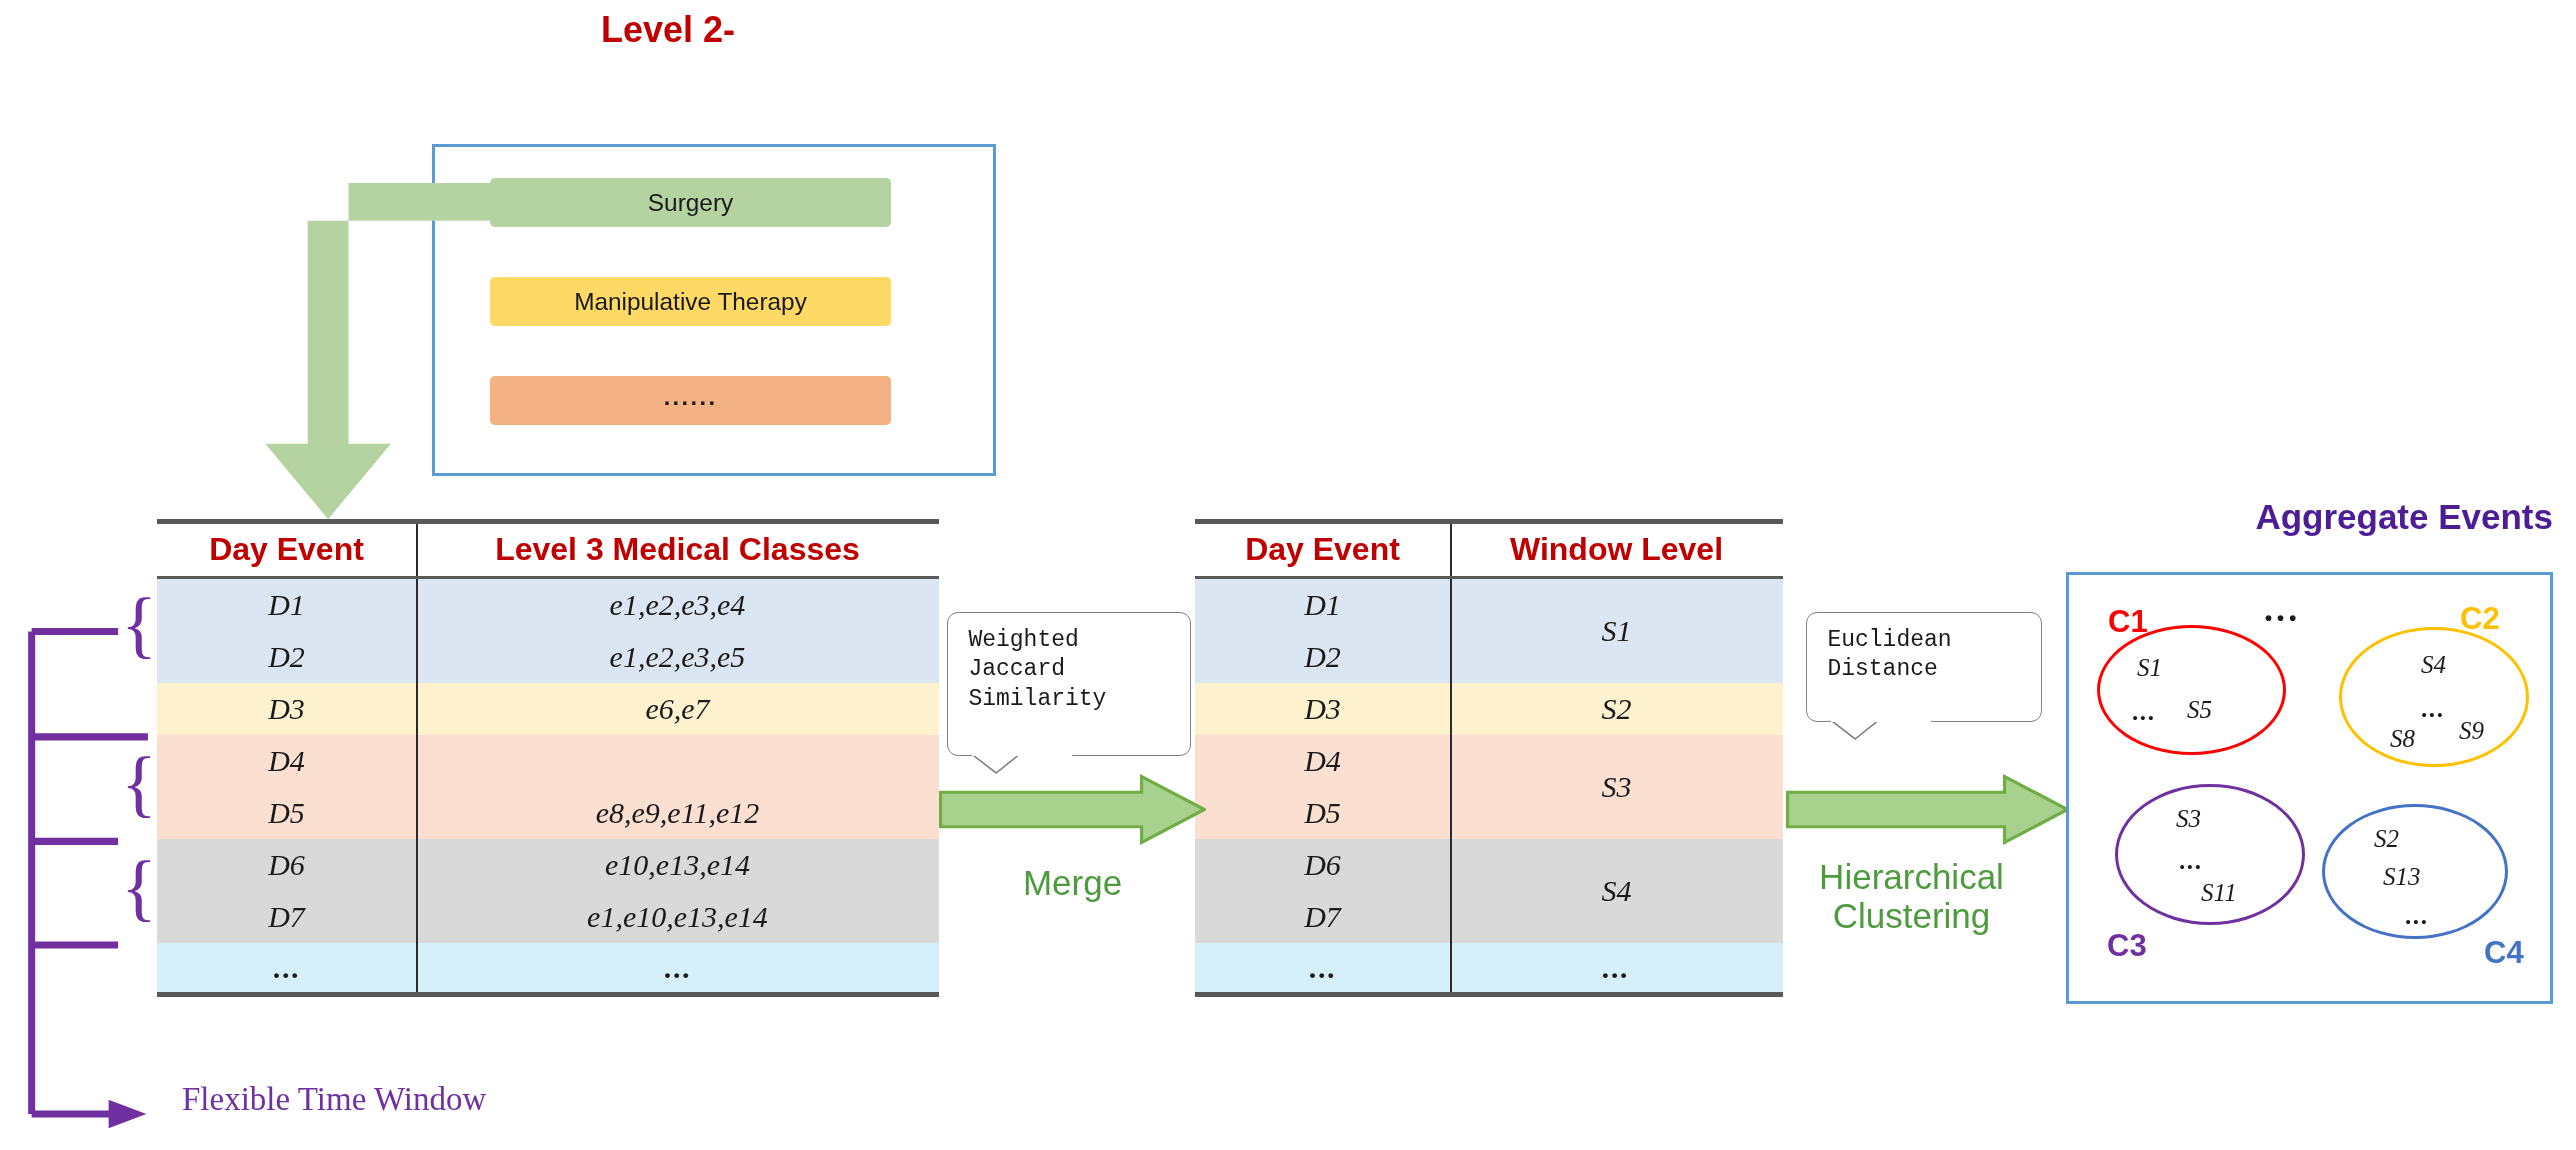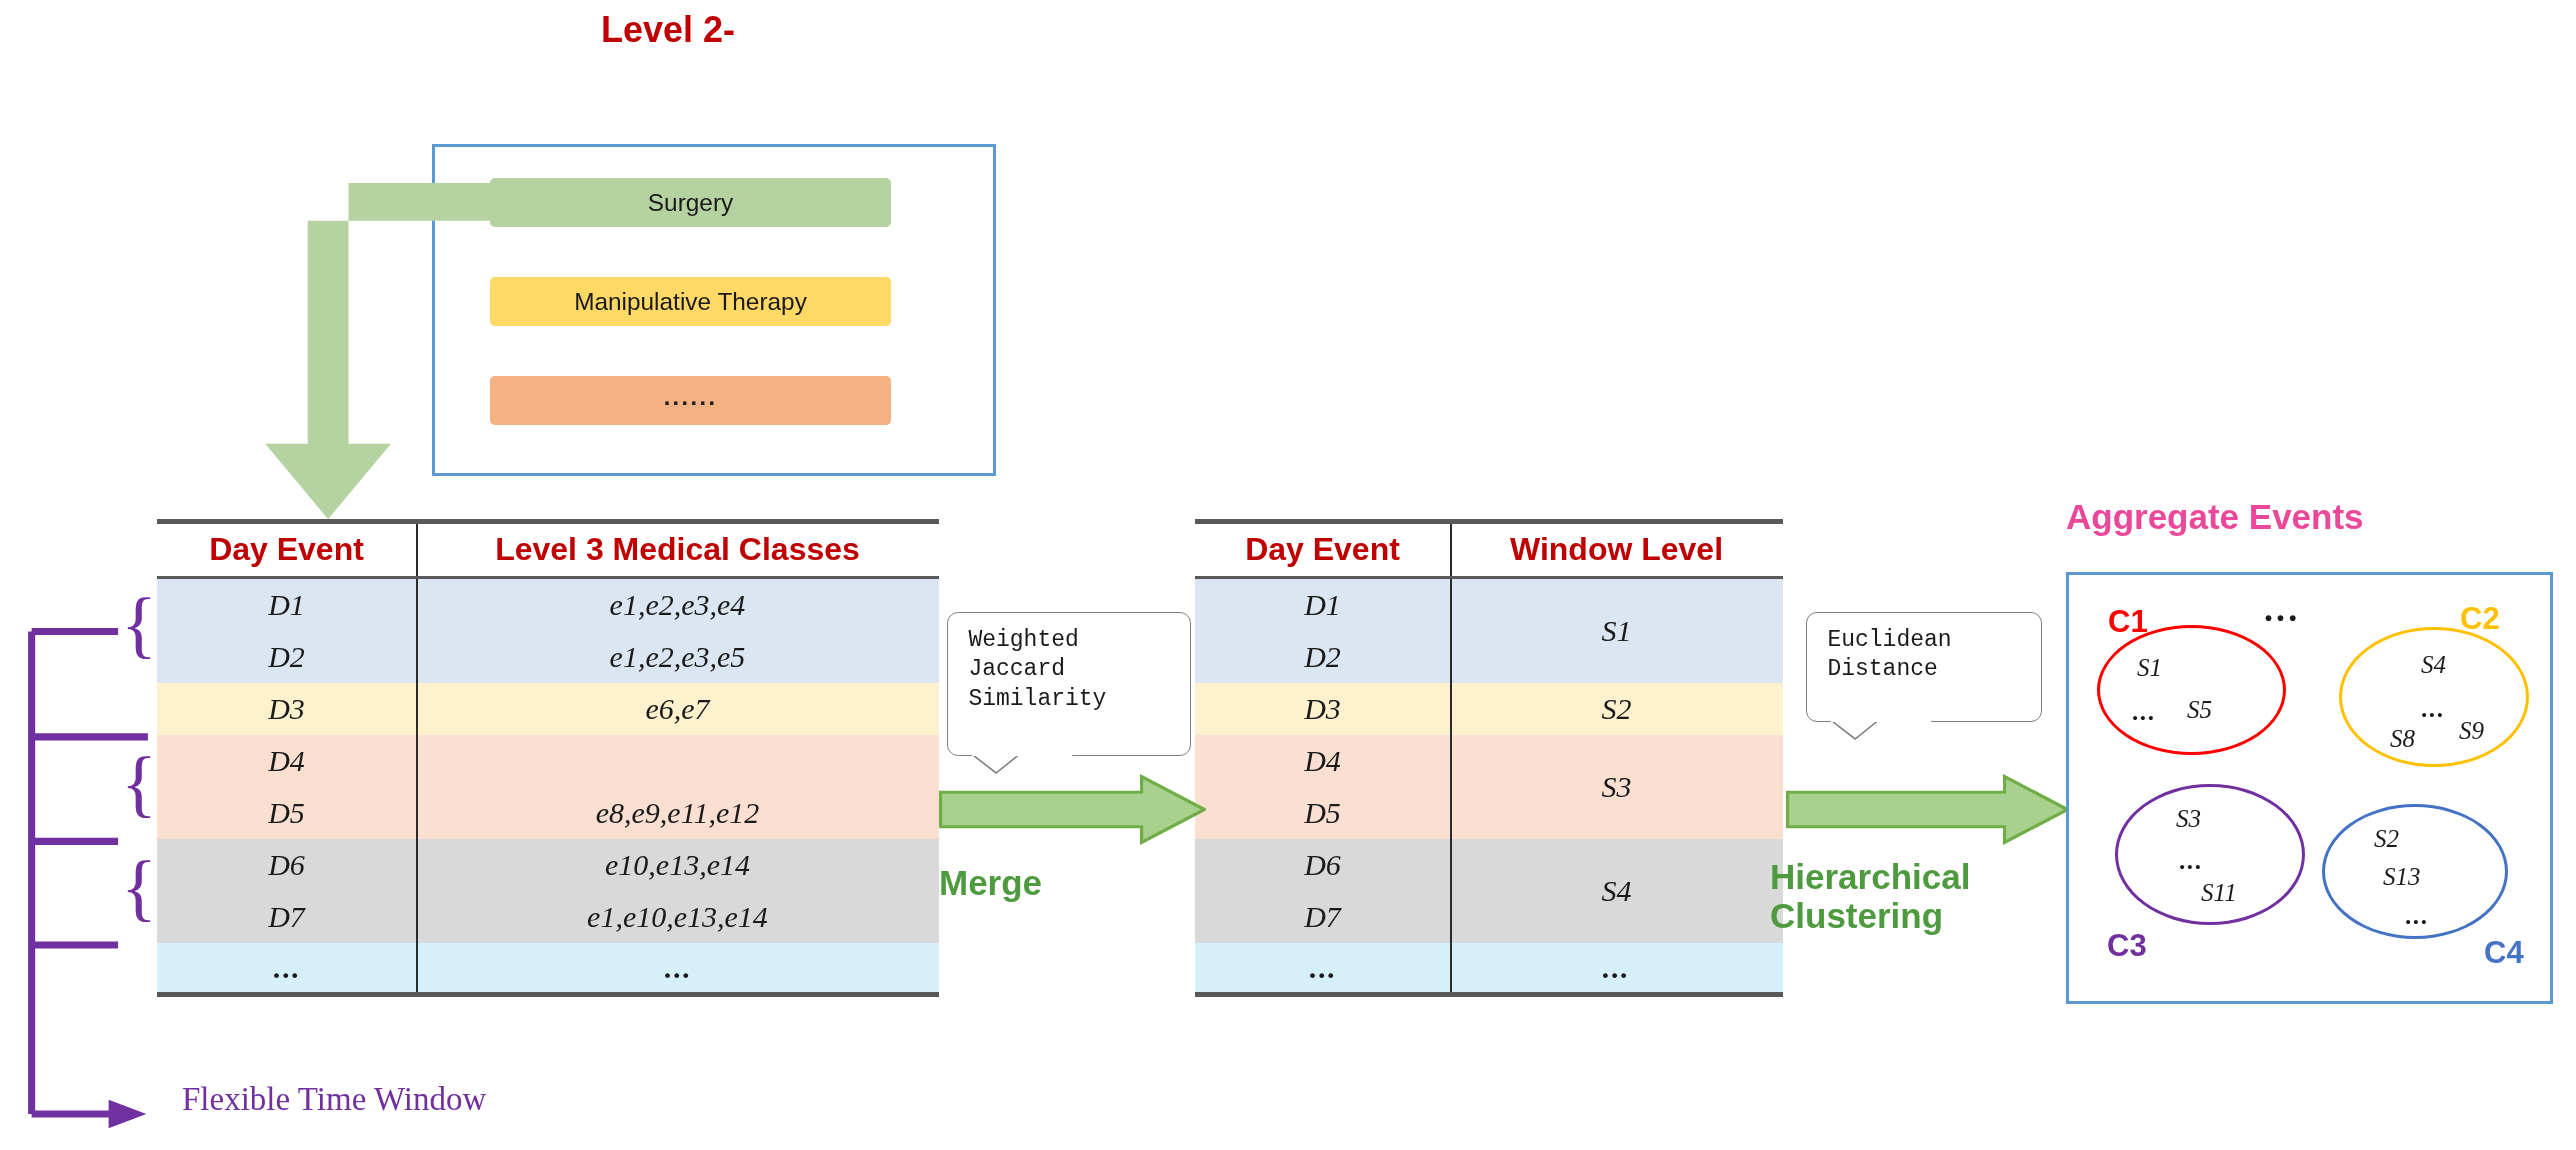--- a/index.html
+++ b/index.html
@@ -87,30 +87,30 @@
   #tail-jaccard{left:971px;top:754px;}
   #callout-euclid{left:1806px;top:612px;width:236px;height:110px;}
   #tail-euclid{left:1830px;top:720px;}
 
   
   .block-arrow{position:absolute;}
   #arrow-merge{left:939px;top:774px;width:267px;height:71px;}
   #arrow-cluster{left:1786px;top:774px;width:283px;height:71px;}
 
   .arrow-label{
-    position:absolute;color:#4e9a3f;font-size:35px;
-    font-family:"Liberation Sans",sans-serif;line-height:1.12;font-weight:bold;
+    position:absolute;color:#4e9a3f;font-size:35px;text-align:center;
+    font-family:"Liberation Sans",sans-serif;line-height:1.12;
   }
   #label-merge{left:939px;top:863px;width:267px;}
   #label-cluster{left:1770px;top:857px;width:283px;}
 
   
   #agg-title{
-    left:2066px;top:497px;width:487px;text-align:left;
-    color:#ec4899;font-weight:bold;font-size:35px;
+    left:2066px;top:497px;width:487px;text-align:right;
+    color:#4c1d95;font-weight:bold;font-size:35px;
     font-family:"Liberation Sans",sans-serif;
   }
   #agg-box{
     left:2066px;top:572px;width:487px;height:432px;
     border:3.1px solid #5b9bd5;background:#ffffff;box-sizing:border-box;
   }
   .cl-label{position:absolute;font-weight:bold;font-size:31px;
             font-family:"Liberation Sans",sans-serif;}
   .ellipse{position:absolute;border-radius:50%;background:transparent;box-sizing:border-box;}
   .s-item{position:absolute;font-style:italic;font-size:25px;color:#1a1a1a;

